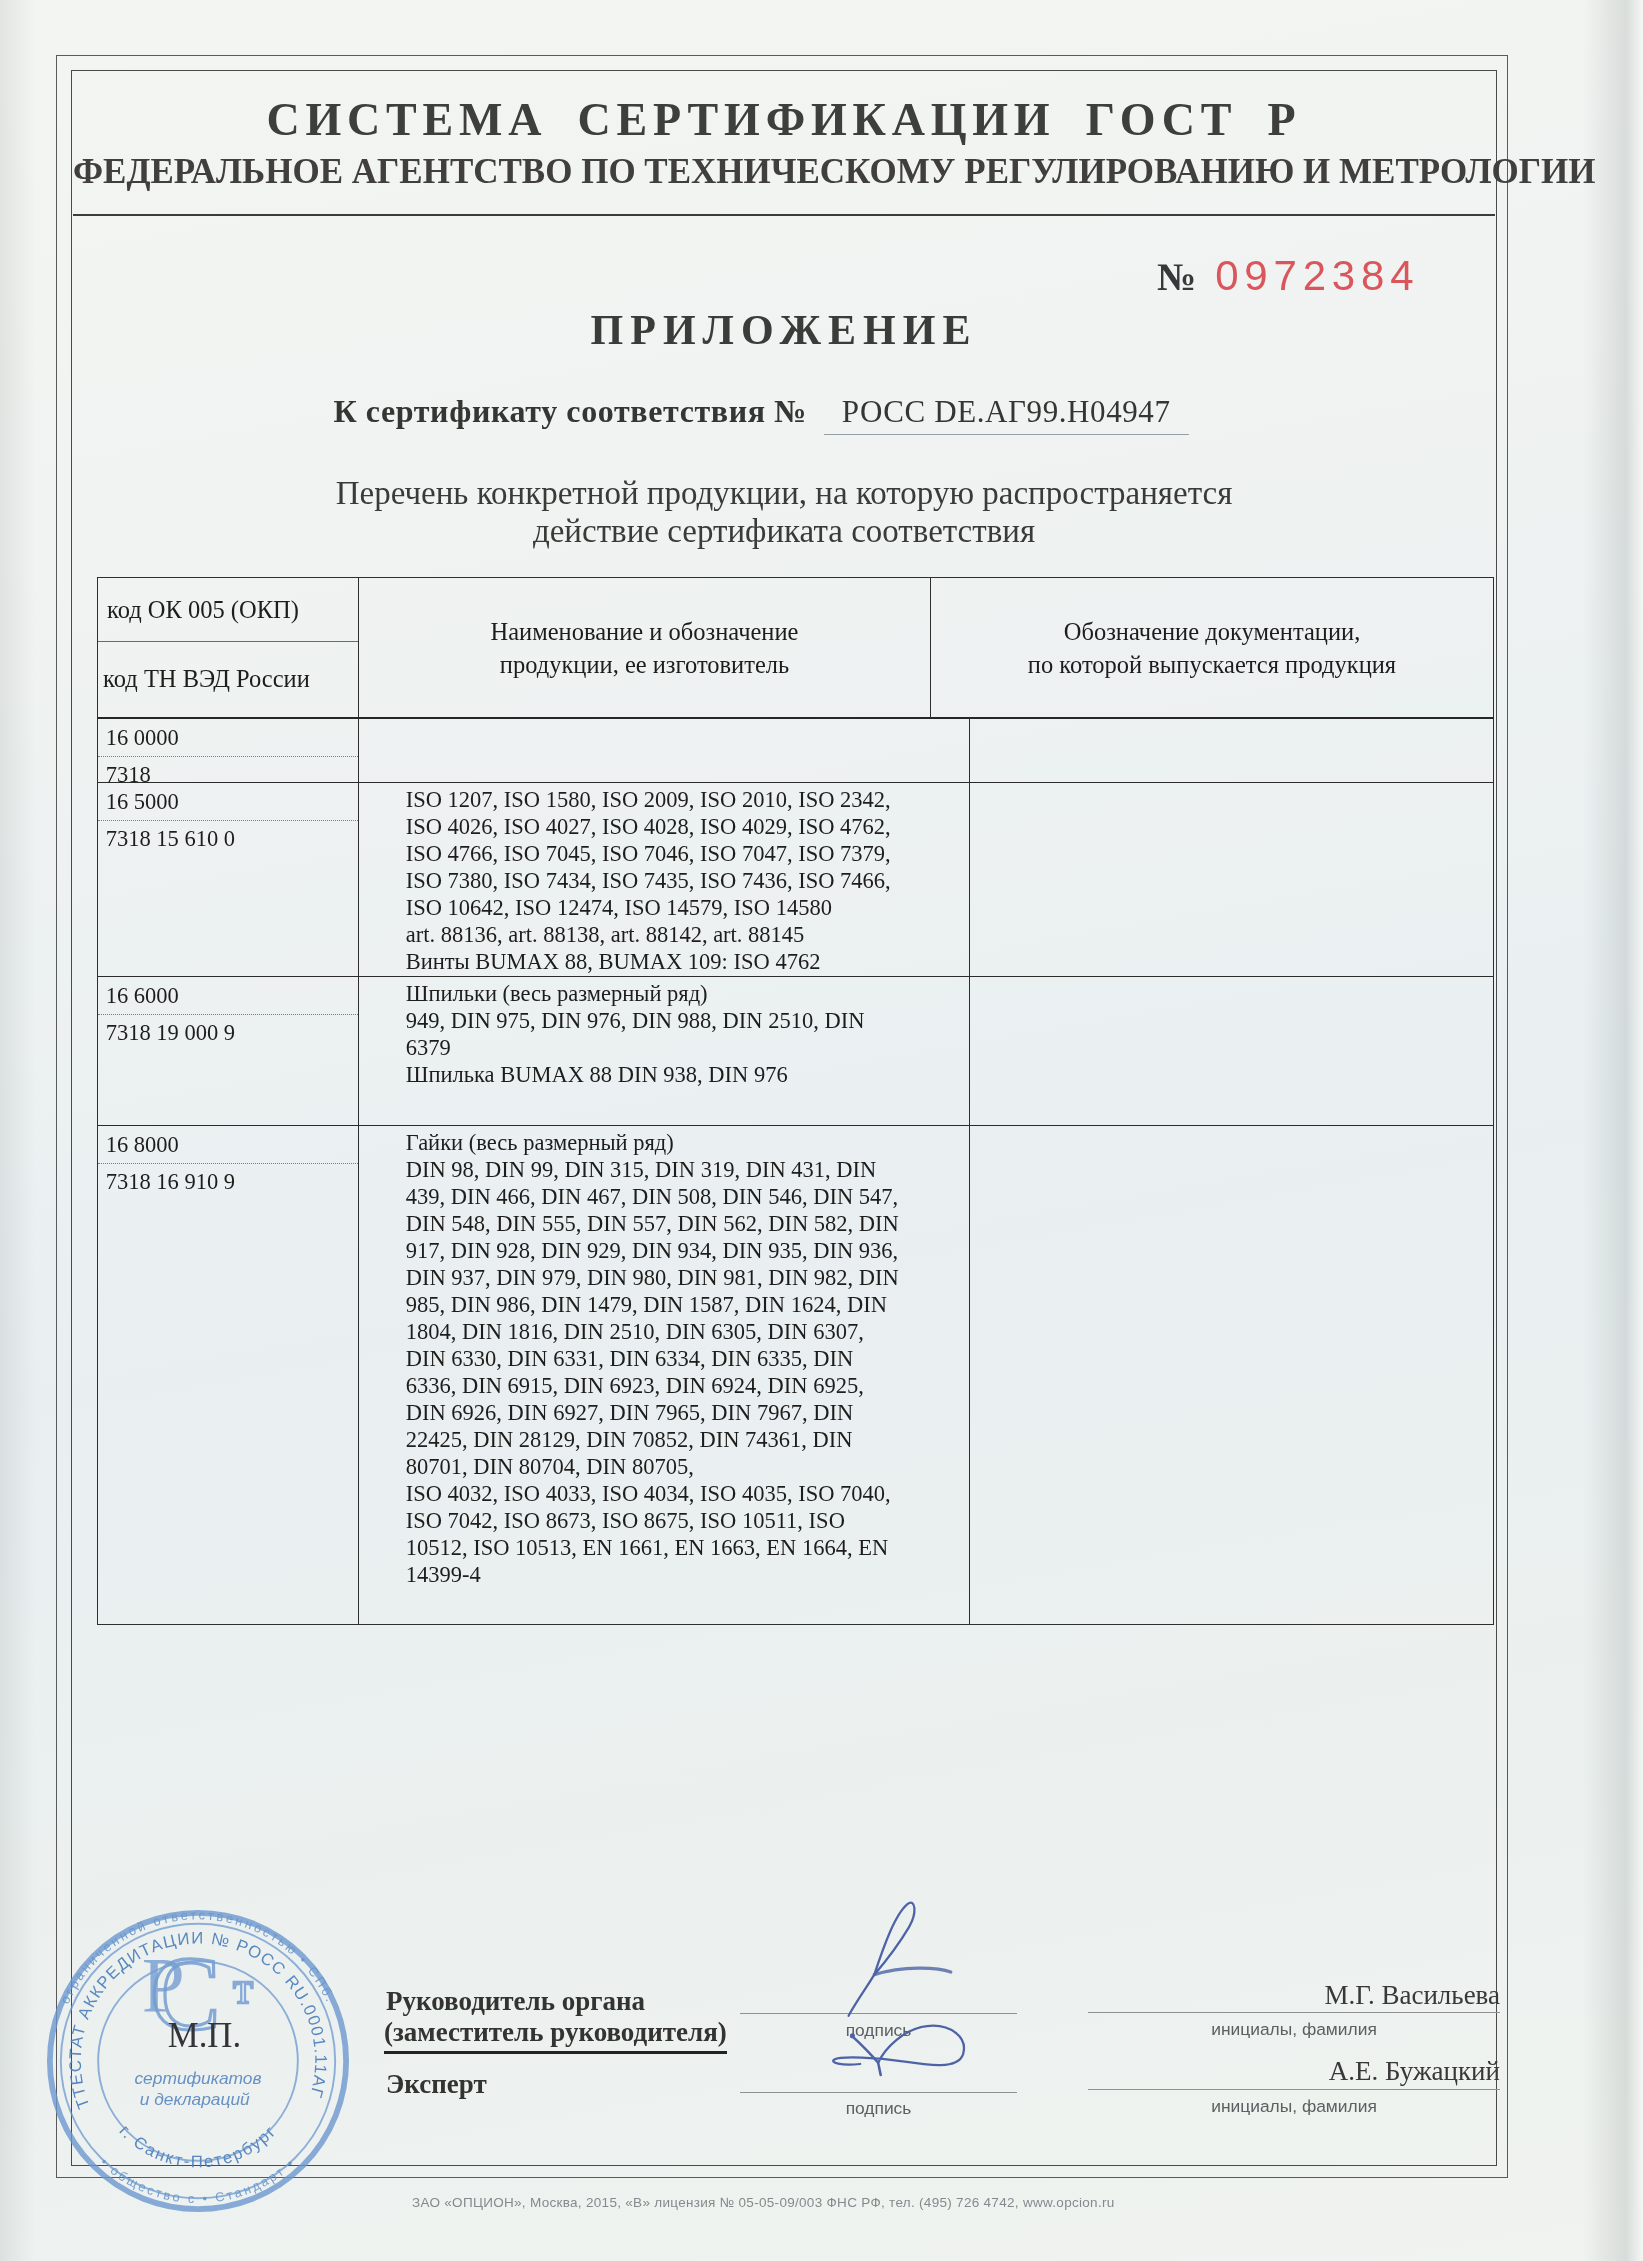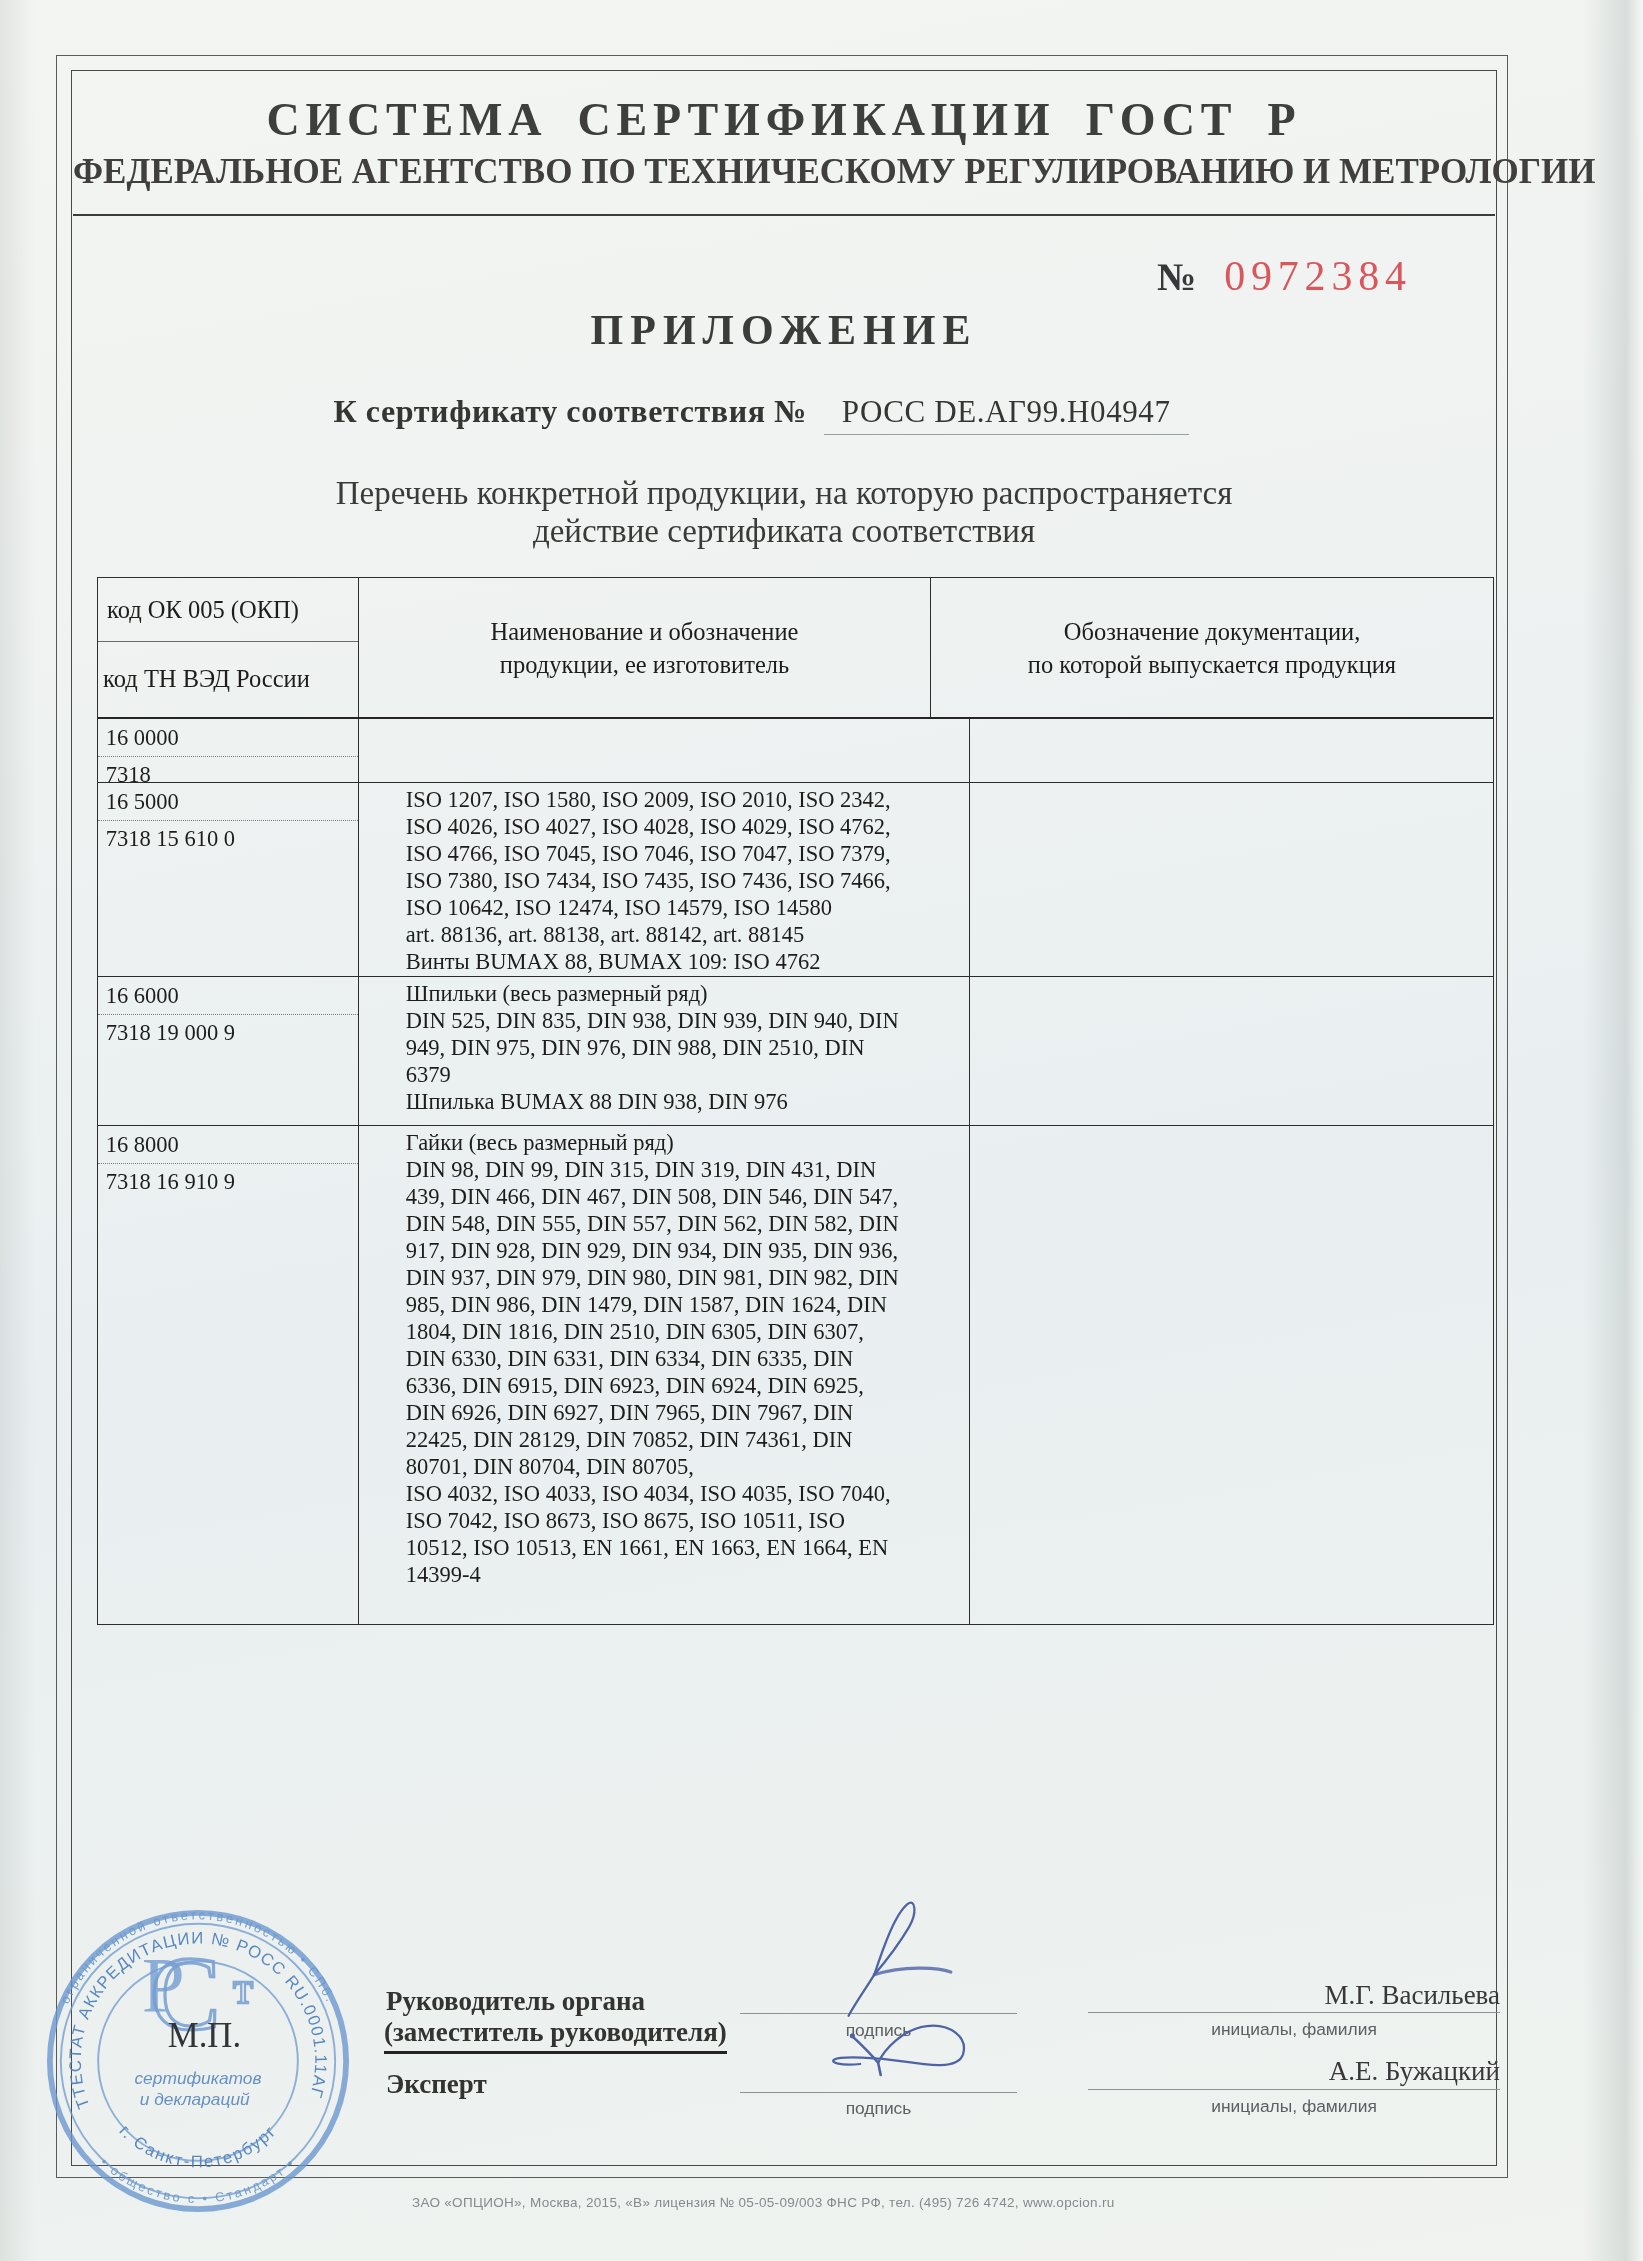--- a/index.html
+++ b/index.html
@@ -14,21 +14,21 @@
     background:linear-gradient(to right,rgba(120,128,124,.14),rgba(120,128,124,0));pointer-events:none;}
   .frame-outer{position:absolute;left:56px;top:55px;width:1452px;height:2123px;border:1.9px solid #5a5a58;box-sizing:border-box;}
   .frame-inner{position:absolute;left:71px;top:70px;width:1426px;height:2096px;border:1.9px solid #4a4a48;box-sizing:border-box;}
 
   .header-band{position:absolute;left:73px;top:71px;width:1422px;height:145px;border-bottom:2.6px solid #3c3c3a;box-sizing:border-box;text-align:center;}
   .hdr1{margin-top:22px;font-size:46px;font-weight:bold;letter-spacing:5.8px;word-spacing:13px;color:#3e3e3c;}
   .hdr2{margin-top:6.4px;font-size:35px;font-weight:bold;letter-spacing:0;white-space:nowrap;color:#403f3d;}
 
   .doc-number{position:absolute;left:1157px;top:252px;white-space:nowrap;}
   .num-label{font-size:39px;font-weight:bold;color:#38383a;vertical-align:middle;}
-  .num-value{font-family:Liberation Serif, serif;font-size:42px;color:#d9565c;letter-spacing:5.8px;margin-left:28px;vertical-align:middle;}
+  .num-value{font-family:Liberation Sans, sans-serif;font-size:42px;color:#d9565c;letter-spacing:5.8px;margin-left:19px;vertical-align:middle;}
 
   .doc-title{position:absolute;left:73px;top:306px;width:1422px;text-align:center;
     font-size:42px;font-weight:bold;letter-spacing:7px;color:#3b3b39;}
 
   .cert-line{position:absolute;left:73px;top:393px;width:1376px;text-align:center;font-size:32px;color:#353533;}
   .cert-line .prefix{font-weight:bold;letter-spacing:0.6px;}
   .cert-number{font-size:31px;margin-left:16.7px;padding:0 18px 5.1px 18px;border-bottom:1.3px solid #96a0a2;letter-spacing:0.6px;}
 
   .desc{position:absolute;left:73px;top:474px;width:1422px;text-align:center;font-weight:normal;font-size:33px;line-height:38px;color:#3a3a38;}
 
@@ -139,21 +139,20 @@
     </div>
 
     <div class="trow r3">
       <div class="c1">
         <div class="okp">16 6000</div>
         <div class="tnved">7318 19 000 9</div>
       </div>
       <div class="c2">
           <div class="lines">
             <div class="pl">Шпильки (весь размерный ряд)</div>
-            <div class="pl">DIN 525, DIN 835, DIN 938, DIN 939, DIN 940, DIN</div>
             <div class="pl">949, DIN 975, DIN 976, DIN 988, DIN 2510, DIN</div>
             <div class="pl">6379</div>
             <div class="pl">Шпилька BUMAX 88 DIN 938, DIN 976</div>
           </div>
         </div>
       <div class="c3"></div>
     </div>
 
     <div class="trow r4">
       <div class="c1">

